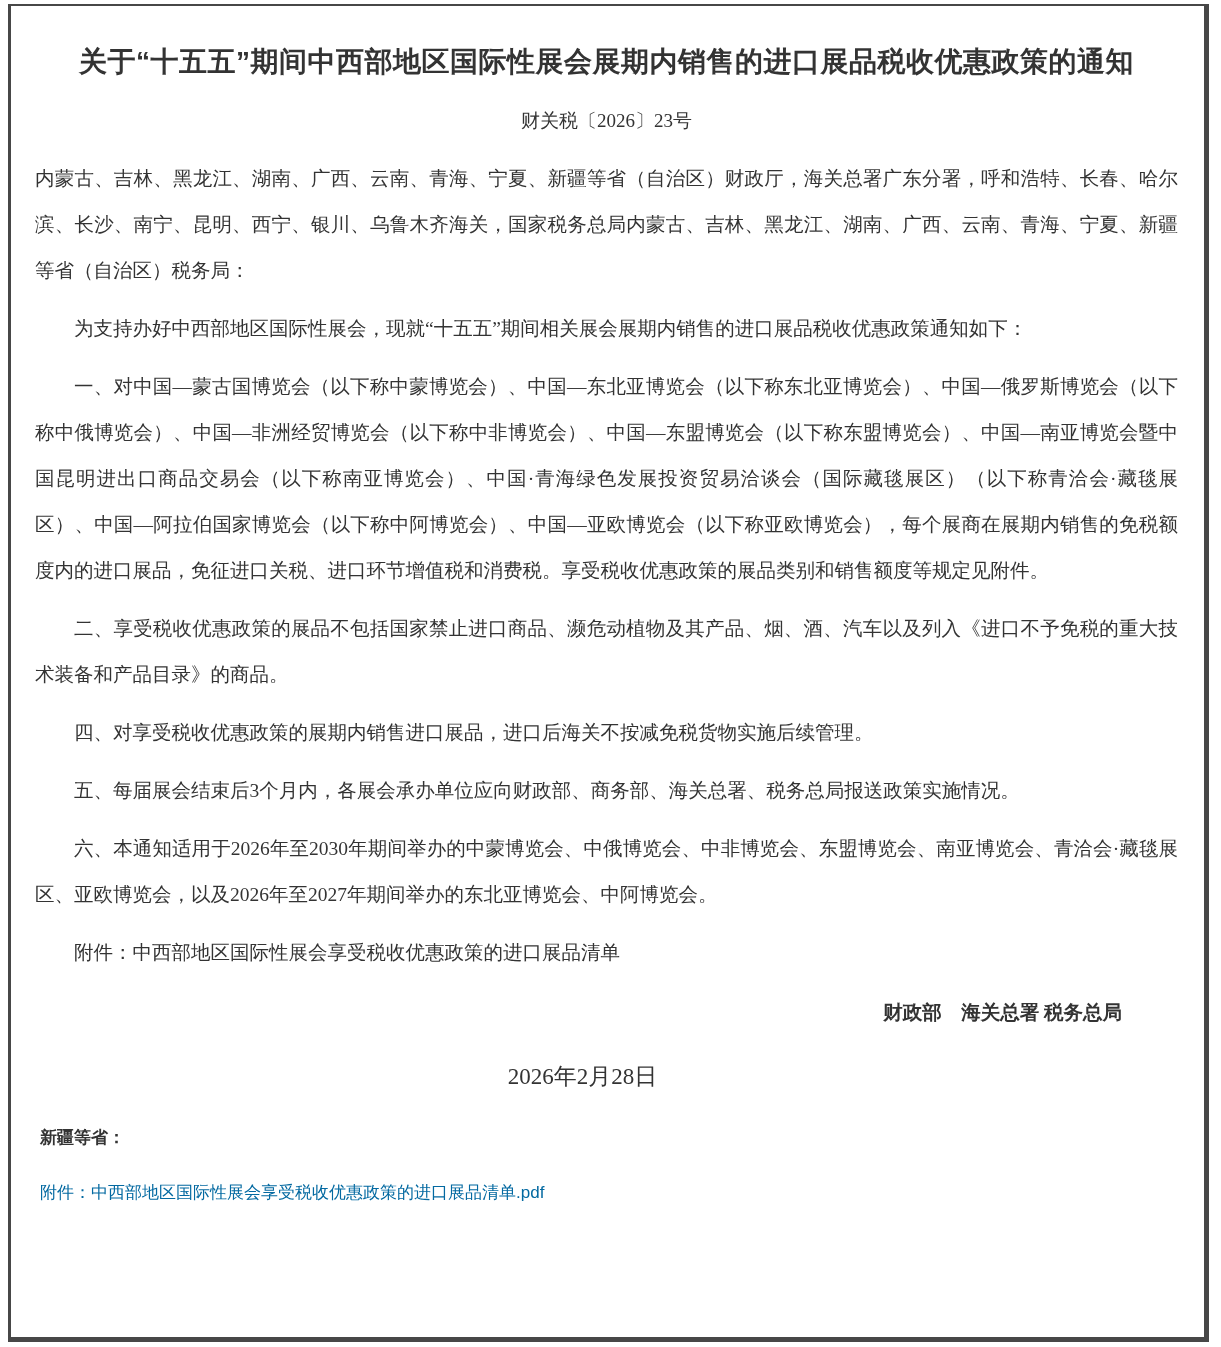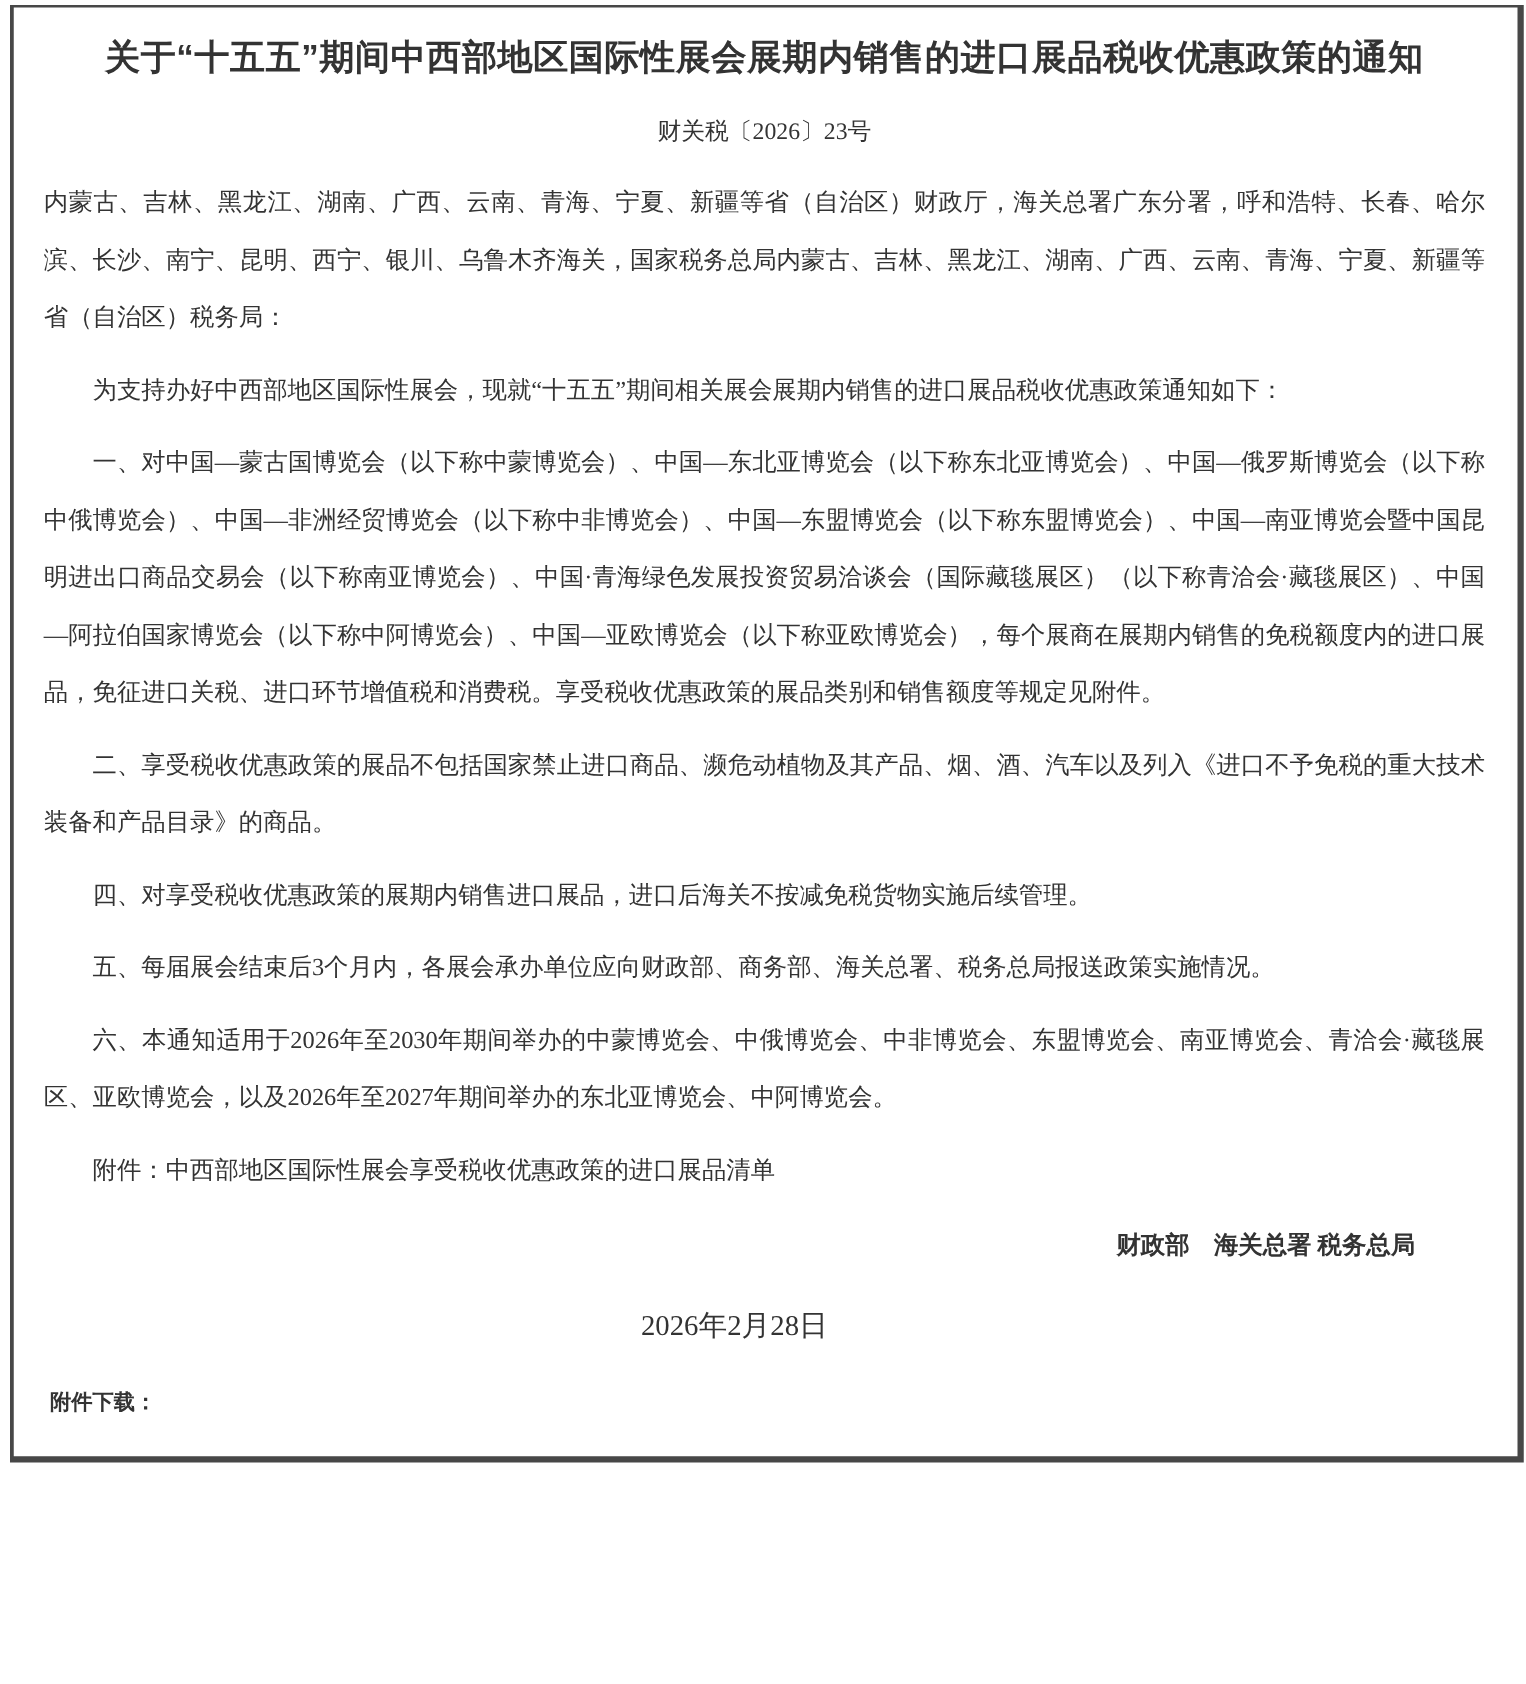--- a/index.html
+++ b/index.html
@@ -4,26 +4,26 @@
 <style>
   * { box-sizing: border-box; margin: 0; padding: 0; }
   html, body { background: #ffffff; }
   body {
     width: 1221px; height: 1347px;
     font-family: "Liberation Serif", "DejaVu Serif", serif;
     color: #333333;
     overflow: hidden;
   }
   .page {
-    margin: 4px 2px 5px 8px;
-    height: 1166px;
+    margin: 4px 12px 5px 8px;
+    height: 1338px;
     border: solid #474747;
     border-width: 2px 5px 5px 3px;
     background: #ffffff;
-    padding: 20px 26px 20px 24px;
+    padding: 36px 26px 20px 24px;
     overflow: hidden;
   }
   h1.doc-title {
     font-family: "Liberation Sans", "DejaVu Sans", sans-serif;
     font-size: 28px;
     font-weight: 700;
     line-height: 40px;
     text-align: center;
     color: #333333;
     letter-spacing: 0.5px;
@@ -92,21 +92,21 @@
     <p class="indent">二、享受税收优惠政策的展品不包括国家禁止进口商品、濒危动植物及其产品、烟、酒、汽车以及列入《进口不予免税的重大技术装备和产品目录》的商品。</p>
     <p class="indent">四、对享受税收优惠政策的展期内销售进口展品，进口后海关不按减免税货物实施后续管理。</p>
     <p class="indent">五、每届展会结束后3个月内，各展会承办单位应向财政部、商务部、海关总署、税务总局报送政策实施情况。</p>
     <p class="indent">六、本通知适用于2026年至2030年期间举办的中蒙博览会、中俄博览会、中非博览会、东盟博览会、南亚博览会、青洽会·藏毯展区、亚欧博览会，以及2026年至2027年期间举办的东北亚博览会、中阿博览会。</p>
     <p class="indent">附件：中西部地区国际性展会享受税收优惠政策的进口展品清单</p>
     <div class="signature-line">财政部　海关总署 税务总局</div>
     <div class="signature-date">2026年2月28日</div>
   </div>
 
   <div class="footer">
-    <div class="section-heading">附件下载：</div>
+    <div class="section-heading">新疆等省：</div>
     <a class="attachment-link">附件：中西部地区国际性展会享受税收优惠政策的进口展品清单.pdf</a>
     
     
 
     
   </div>
 
 </div>
 
 </body></html>

